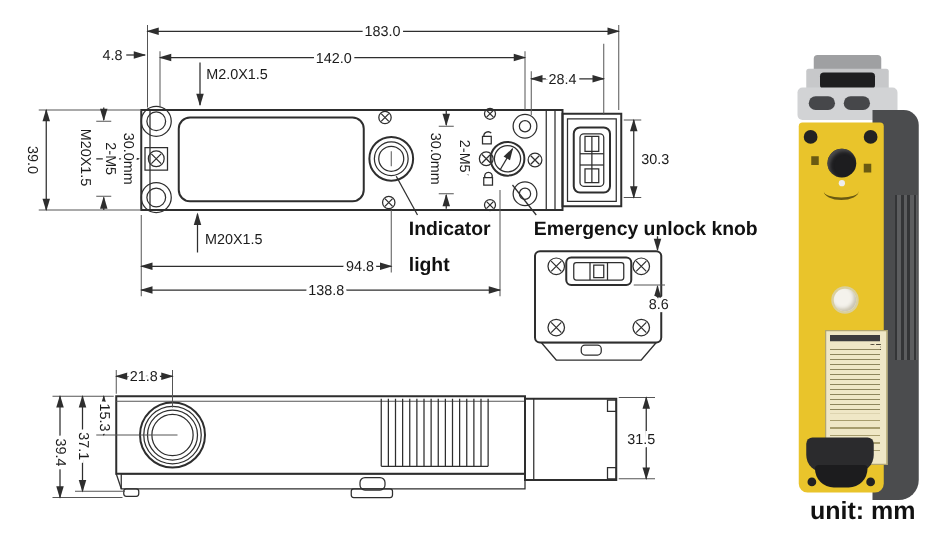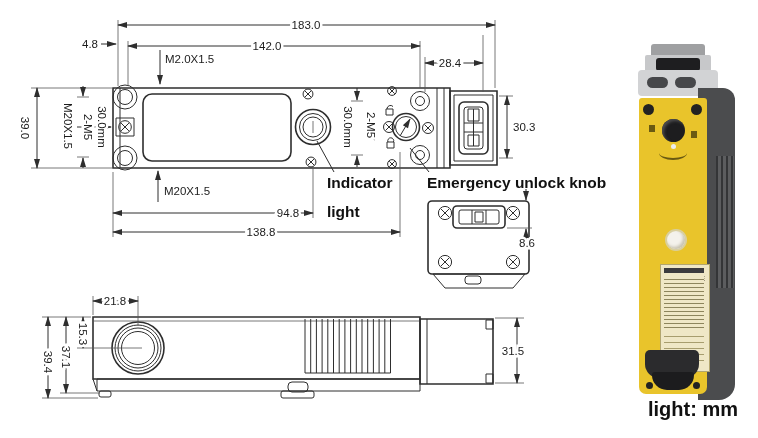--- a/index.html
+++ b/index.html
@@ -280,15 +280,15 @@
       <div class="spec-rows"></div>
     </div>
     <div class="bot-screw"></div>
     <div class="dotblk" style="left:7px;top:284px;width:7px;height:7px;"></div>
     <div class="dotblk" style="left:54px;top:284px;width:7px;height:7px;"></div>
   </div>
   <div class="bottom-cap"></div>
   <div class="bottom-tip"></div>
 </div>
 
-<div class="unit-label">light: mm</div>
+<div class="unit-label">unit: mm</div>
 
 </div>
 
 </body></html>

